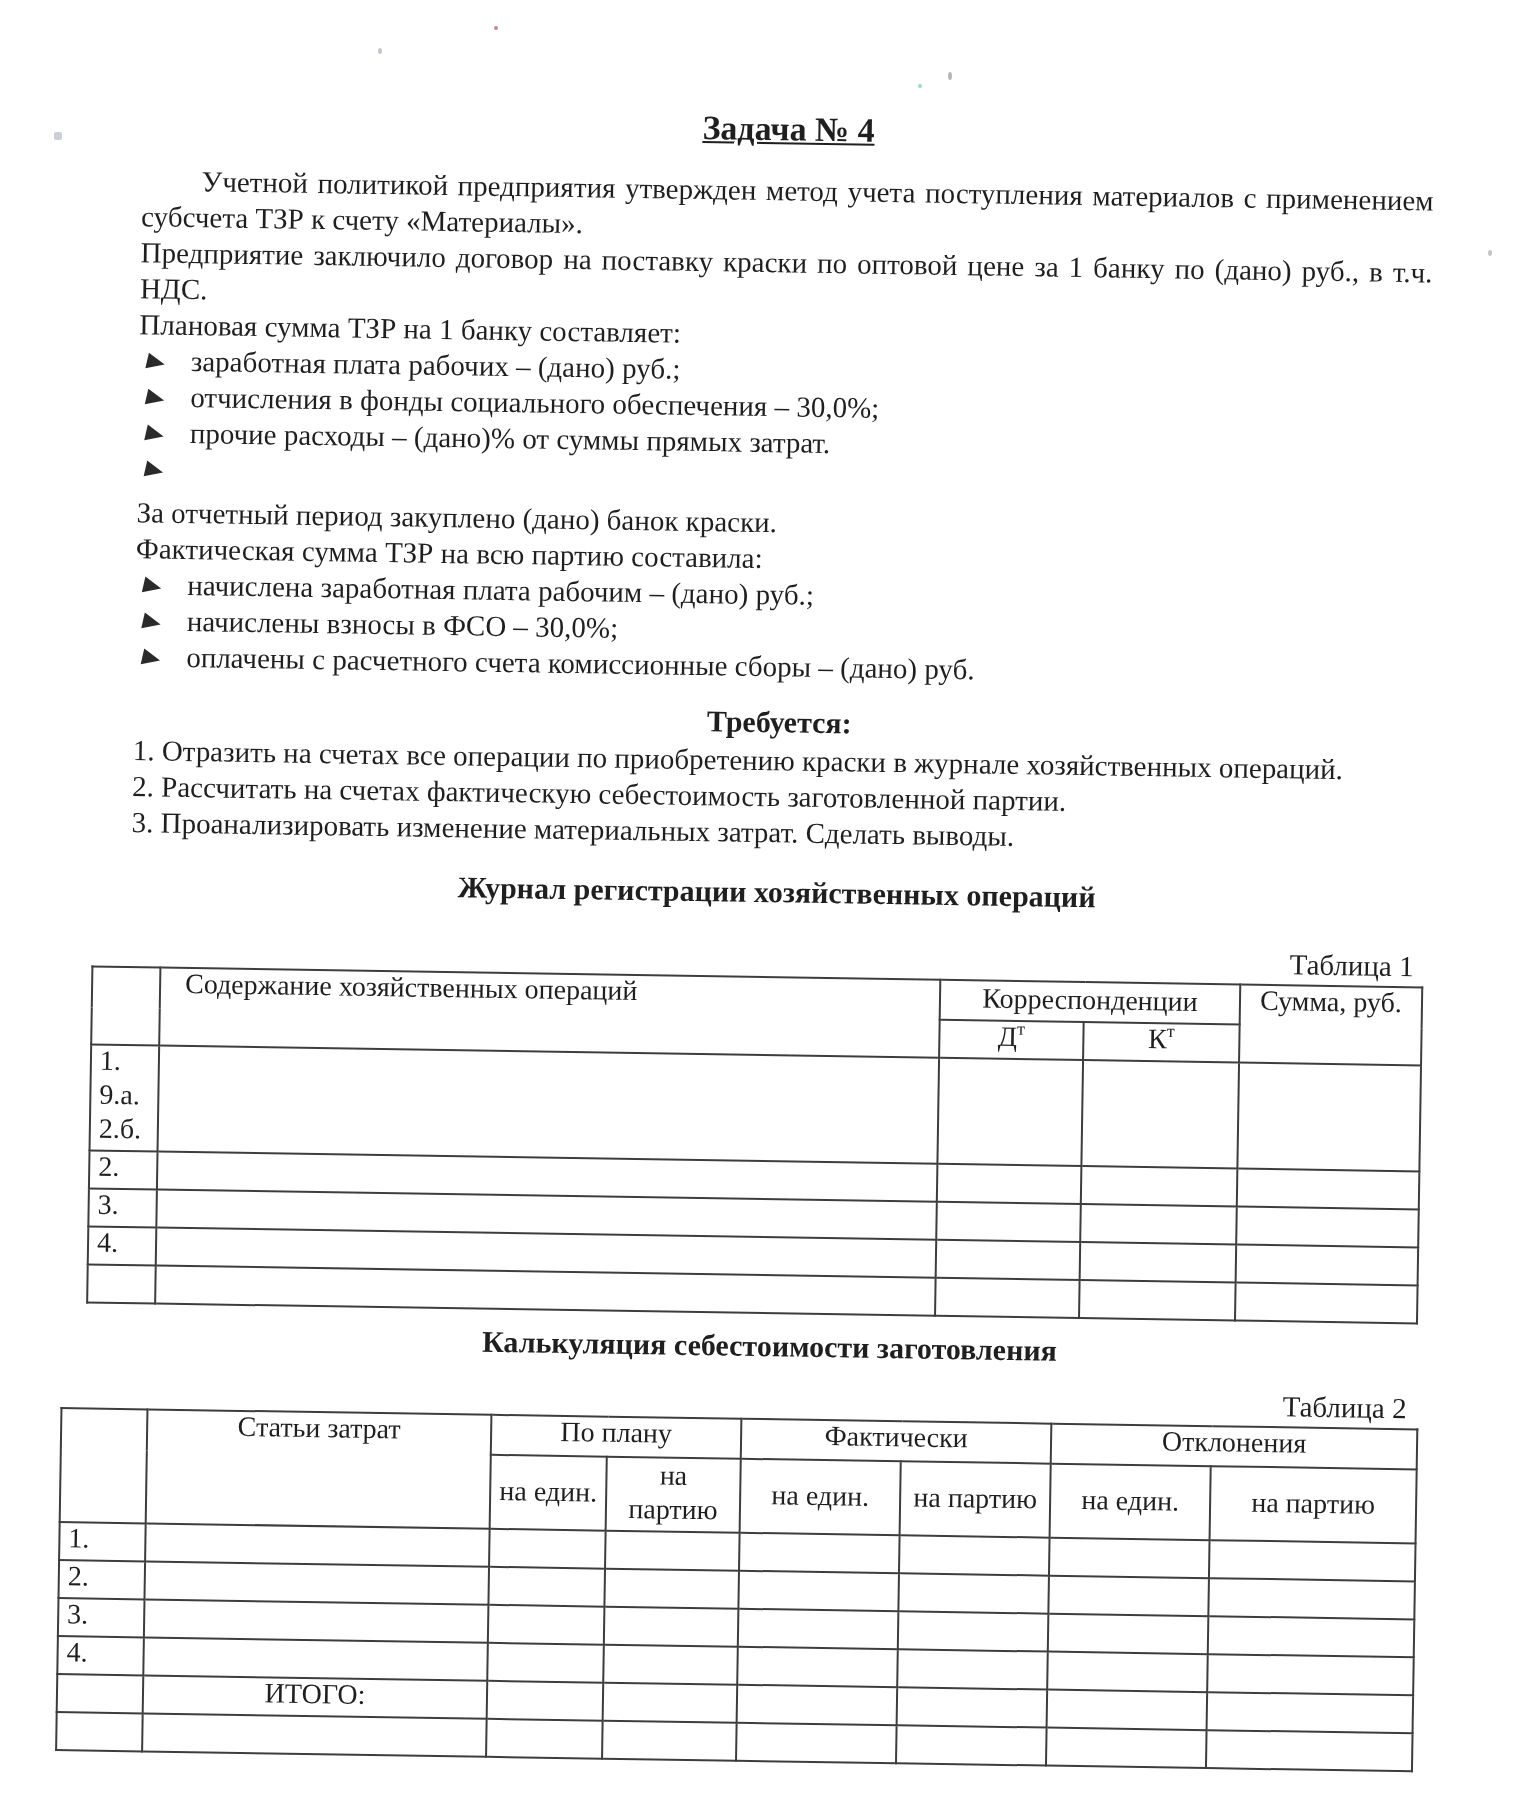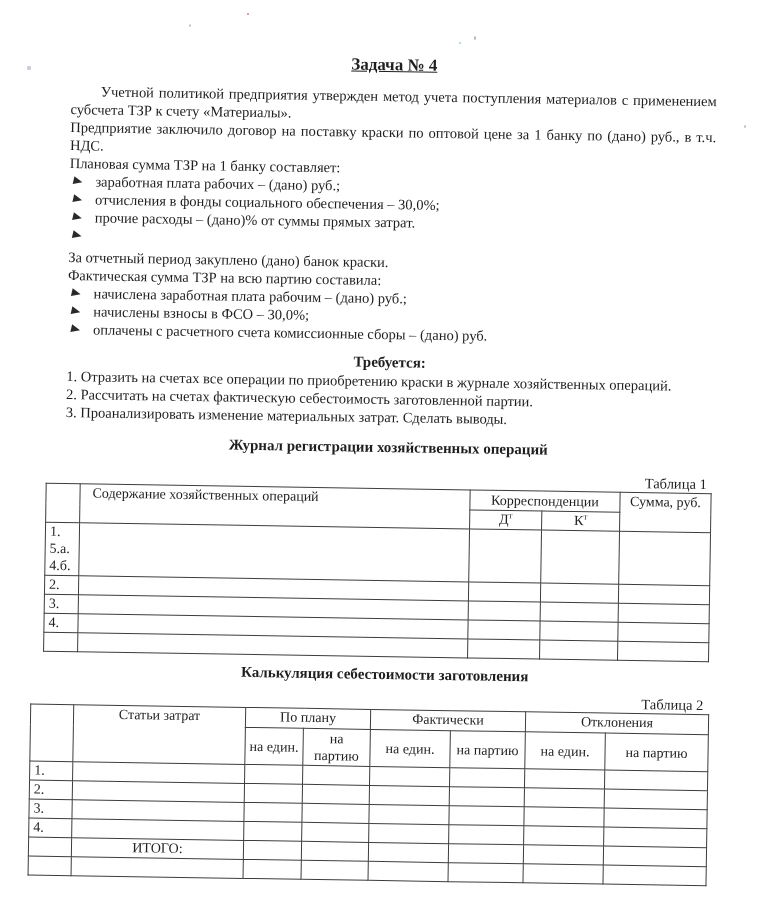--- a/index.html
+++ b/index.html
@@ -165,22 +165,22 @@
       <th colspan="2" style="text-align:center">Корреспонденции</th>
       <th rowspan="2" style="text-align:center;vertical-align:top">Сумма, руб.</th>
     </tr>
     <tr class="hr2">
       <th><span>Д</span><sup>т</sup></th>
       <th><span>К</span><sup>т</sup></th>
     </tr>
     <tr class="tall">
       <td class="rownum">
         <span style="display:block">1.</span>
-        <span style="display:block">5.а.</span>
-        <span style="display:block">4.б.</span>
+        <span style="display:block">9.а.</span>
+        <span style="display:block">2.б.</span>
       </td>
       <td></td>
       <td></td>
       <td></td>
       <td></td>
     </tr>
     <tr>
       <td class="rownum">2.</td>
       <td></td>
       <td></td>

